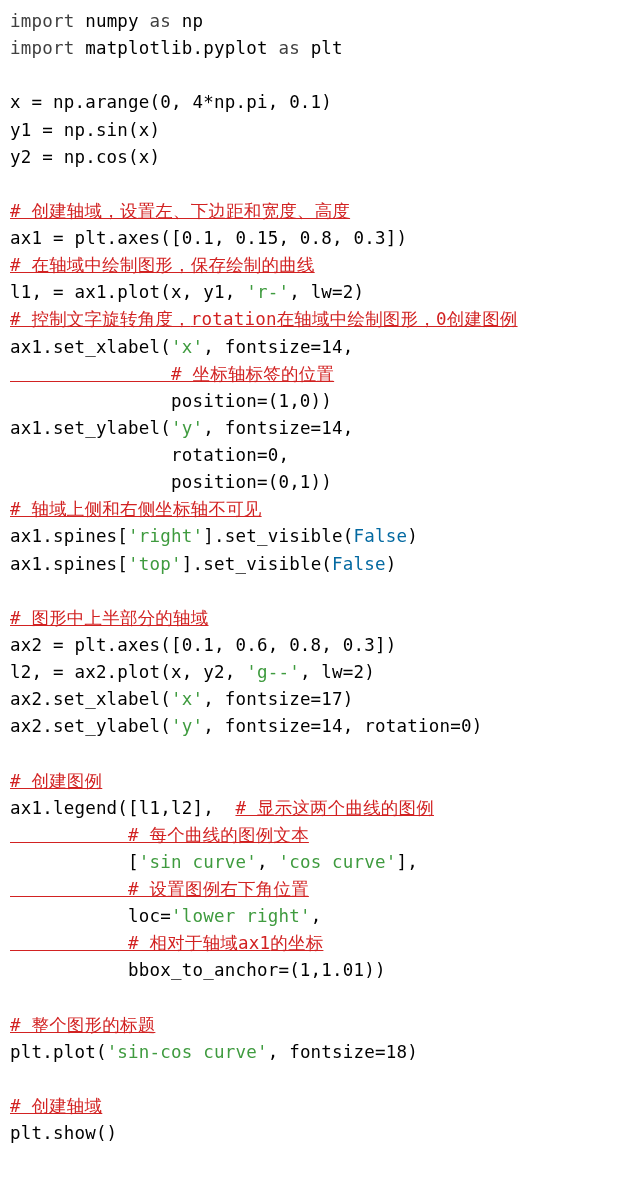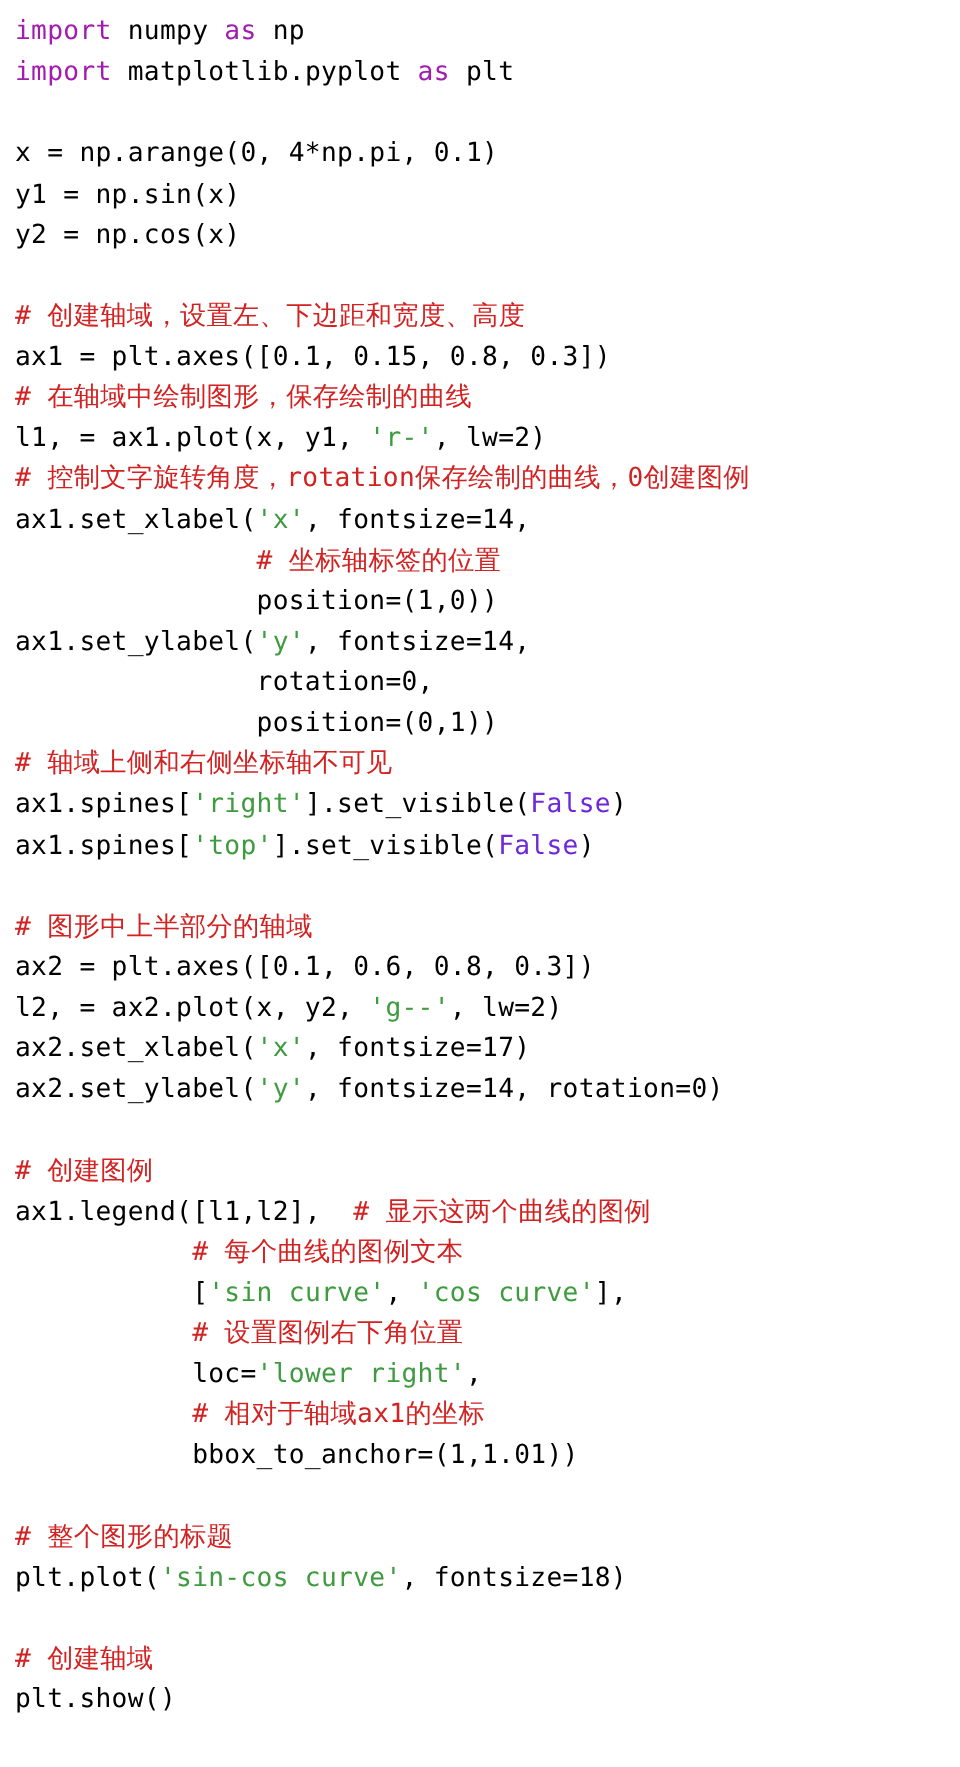--- a/index.html
+++ b/index.html
@@ -7,40 +7,40 @@
     background: #ffffff;
     font-family: Consolas, "Courier New", monospace;
     font-size: 17.5px;
     line-height: 1.55;
     padding: 8px 10px;
     width: 640px;
     color: #000;
     letter-spacing: 0.2px;
   }
   pre { white-space: pre; }
-  .kw { color: #a21caf; }
+  .kw { color: #404040; }
   .str { color: #3f9b3f; } 
-  .cmt { color: #d22222; }
-  .bool { color: #6d28d9; }
+  .cmt { color: #d22222; text-decoration: underline; }
+  .bool { color: #0369a1; }
 </style>
 </head>
 <body>
 
 <pre><span class="kw">import</span><span> numpy </span><span class="kw">as</span><span> np</span>
 <span class="kw">import</span><span> matplotlib.pyplot </span><span class="kw">as</span><span> plt</span>
 <span></span>
 <span>x = np.arange(0, 4*np.pi, 0.1)</span>
 <span>y1 = np.sin(x)</span>
 <span>y2 = np.cos(x)</span>
 <span></span>
 <span class="cmt"># 创建轴域，设置左、下边距和宽度、高度</span>
 <span>ax1 = plt.axes([0.1, 0.15, 0.8, 0.3])</span>
 <span class="cmt"># 在轴域中绘制图形，保存绘制的曲线</span>
 <span>l1, = ax1.plot(x, y1, </span><span class="str">'r-'</span><span>, lw=2)</span>
-<span class="cmt"># 控制文字旋转角度，</span><span class="cmt">rotation</span><span class="cmt">保存绘制的曲线，</span><span class="cmt">0</span><span class="cmt">创建图例</span>
+<span class="cmt"># 控制文字旋转角度，</span><span class="cmt">rotation</span><span class="cmt">在轴域中绘制图形，</span><span class="cmt">0</span><span class="cmt">创建图例</span>
 <span>ax1.set_xlabel(</span><span class="str">'x'</span><span>, fontsize=14,</span>
 <span class="cmt">               # 坐标轴标签的位置</span>
 <span>               position=(1,0))</span>
 <span>ax1.set_ylabel(</span><span class="str">'y'</span><span>, fontsize=14,</span>
 <span>               rotation=0,</span>
 <span>               position=(0,1))</span>
 <span class="cmt"># 轴域上侧和右侧坐标轴不可见</span>
 <span>ax1.spines[</span><span class="str">'right'</span><span>].set_visible(</span><span class="bool">False</span><span>)</span>
 <span>ax1.spines[</span><span class="str">'top'</span><span>].set_visible(</span><span class="bool">False</span><span>)</span>
 <span></span>

